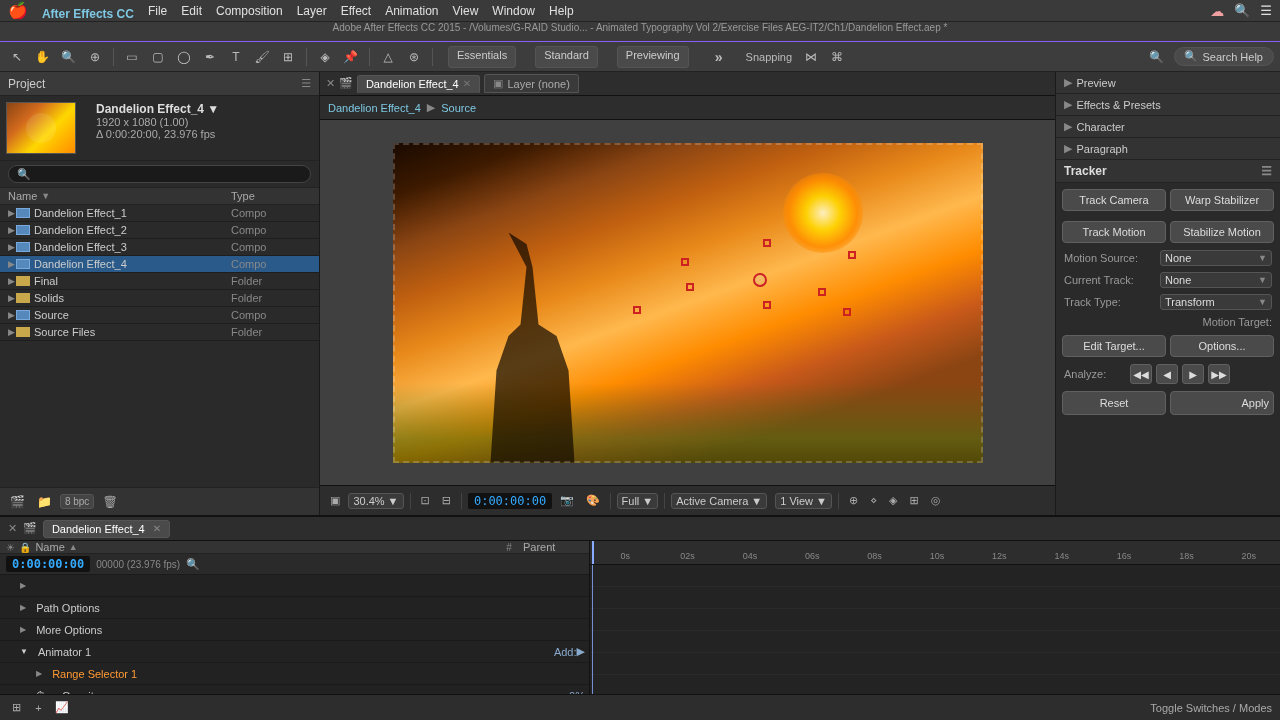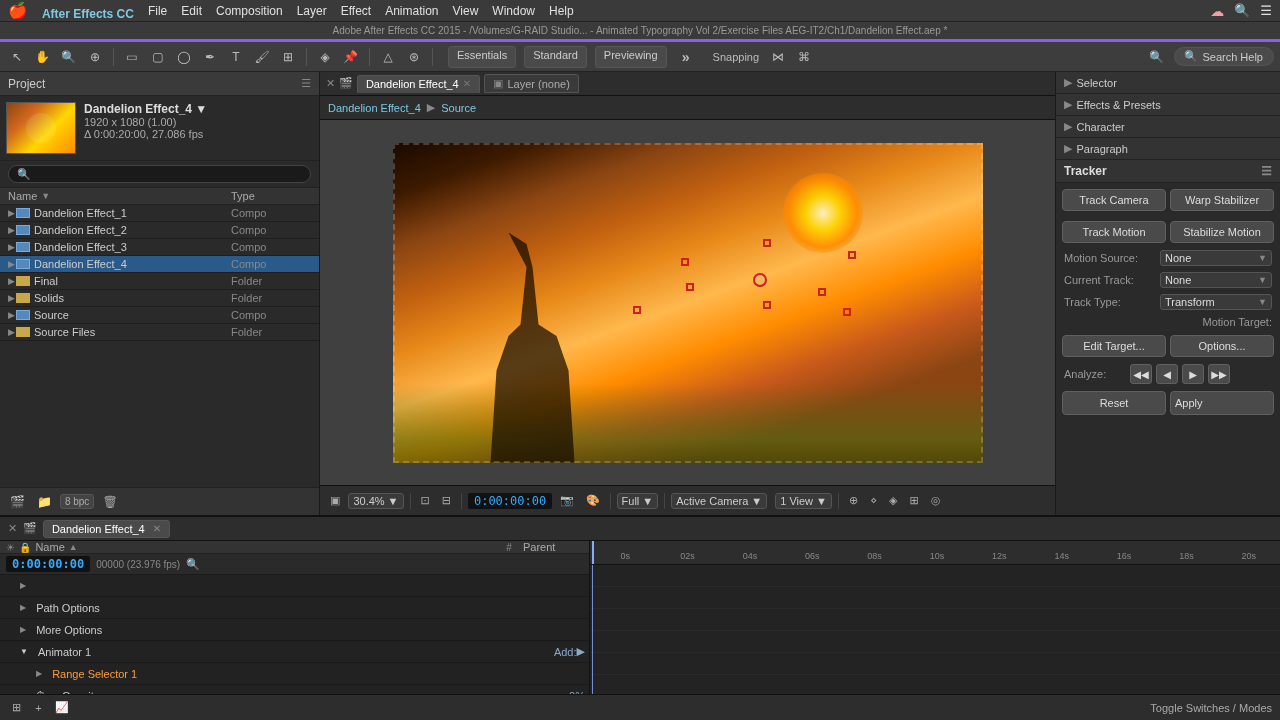--- a/index.html
+++ b/index.html
@@ -48,21 +48,21 @@
     .toolbar-btn {
       width: 22px; height: 22px;
       background: transparent;
       border: none;
       color: #bbb;
       cursor: pointer;
       display: flex; align-items: center; justify-content: center;
       font-size: 12px;
       border-radius: 3px;
     }
-    .workspace-tabs { display: flex; gap: 8px; margin: 16px 8px; }
+    .workspace-tabs { display: flex; gap: 19px; margin: 16px 8px; }
     .workspace-tab {
       padding: 2px 8px;
       background: #4a4a4a;
       border: 1px solid #555;
       border-radius: 3px;
       font-size: 11px;
       color: #ccc;
       cursor: pointer;
     }
     .snapping-label { font-size: 11px; color: #bbb; margin: 0 4px; }
@@ -104,21 +104,21 @@
       align-items: center;
       gap: 6px;
       height: 24px;
     }
     .panel-header-title { font-size: 12px; font-weight: 500; }
 
     
     .comp-info {
       display: flex;
       padding: 6px;
-      gap: 8px;
+      gap: 20px;
       border-bottom: 1px solid #222;
     }
     .comp-thumb {
       width: 70px; height: 52px;
       background: linear-gradient(135deg, #8B4513 0%, #D2691E 30%, #FFD700 60%, #FF8C00 100%);
       border: 1px solid #555;
       flex-shrink: 0;
       position: relative;
       overflow: hidden;
     }
@@ -481,21 +481,21 @@
     }
     .apply-btn {
       flex: 1;
       background: #4a4a4a;
       border: 1px solid #606060;
       border-radius: 4px;
       color: #ddd;
       font-size: 11px;
       padding: 5px 4px;
       cursor: pointer;
-      text-align: left;
+      text-align: right;
     }
 
     
     .timeline-area {
       height: 205px;
       flex-shrink: 0;
       background: #222;
       border-top: 2px solid #111;
       display: flex;
       flex-direction: column;
@@ -652,21 +652,21 @@
   <span class="menubar-item">View</span>
   <span class="menubar-item">Window</span>
   <span class="menubar-item">Help</span>
   <div class="menubar-right">
     <span style="color:#f0a0a0;font-size:14px;">☁</span>
     <span style="font-size:13px;">🔍</span>
     <span style="font-size:13px;">☰</span>
   </div>
 </div>
 
-<div style="background:#3a3a3a; height:20px; display:flex; align-items:center; justify-content:center; border-bottom:3px solid #8b5cf6;">
+<div style="background:#3a3a3a; height:20px; display:flex; align-items:flex-start; justify-content:center; border-bottom:1px solid #8b5cf6;">
   <span style="font-size:10px; color:#999;">Adobe After Effects CC 2015 - /Volumes/G-RAID Studio... - Animated Typography Vol 2/Exercise Files AEG-IT2/Ch1/Dandelion Effect.aep *</span>
 </div>
 
 <div class="toolbar">
   <button class="toolbar-btn">↖</button>
   <button class="toolbar-btn">✋</button>
   <button class="toolbar-btn">🔍</button>
   <button class="toolbar-btn">⊕</button>
   <div class="toolbar-separator"></div>
   <button class="toolbar-btn">▭</button>
@@ -709,21 +709,21 @@
       <span style="margin-left:auto;color:#888;cursor:pointer;">☰</span>
     </div>
 
     <div class="comp-info">
       <div class="comp-thumb">
         <div class="comp-thumb-overlay"></div>
       </div>
       <div class="comp-details">
         <div class="comp-name">Dandelion Effect_4 ▼</div>
         <div>1920 x 1080 (1.00)</div>
-        <div>Δ 0:00:20:00, 27.086 fps</div>
+        <div>Δ 0:00:20:00, 23.976 fps</div>
       </div>
     </div>
 
     <div class="project-search">
       <input type="text" placeholder="🔍" style="">
     </div>
 
     <div class="file-list">
       <div class="file-list-header">
         <div class="col-name">
@@ -871,21 +871,21 @@
       <button class="vc-btn">⊞</button>
       <button class="vc-btn">◎</button>
     </div>
   </div>
 
   <div class="panel-right">
 
     <div class="right-section">
       <div class="right-section-header">
         <span style="color:#888;">▶</span>
-        <span>Selector</span>
+        <span>Preview</span>
       </div>
     </div>
 
     <div class="right-section">
       <div class="right-section-header">
         <span style="color:#888;">▶</span>
         <span>Effects &amp; Presets</span>
       </div>
     </div>
 

